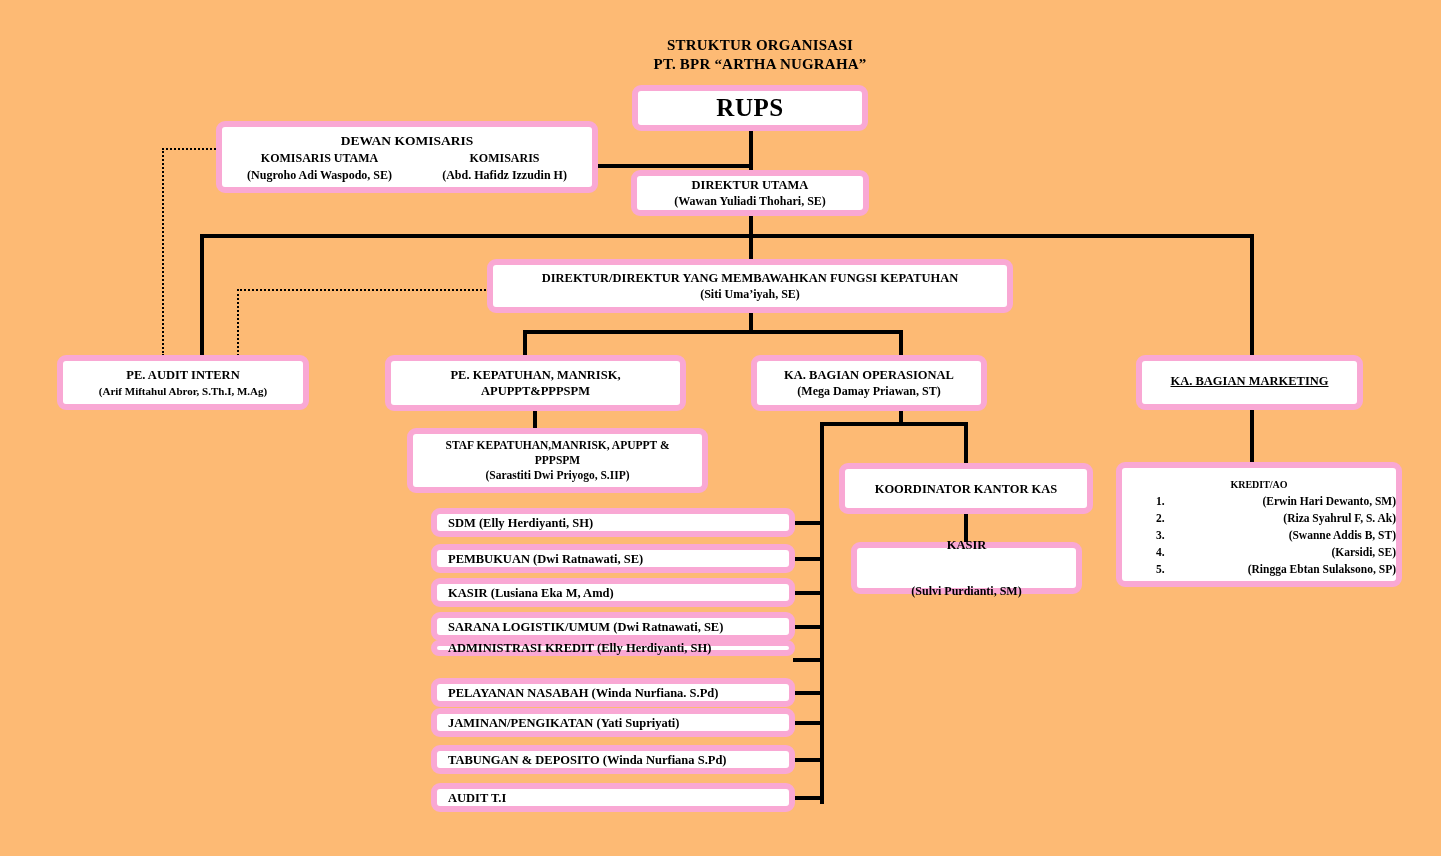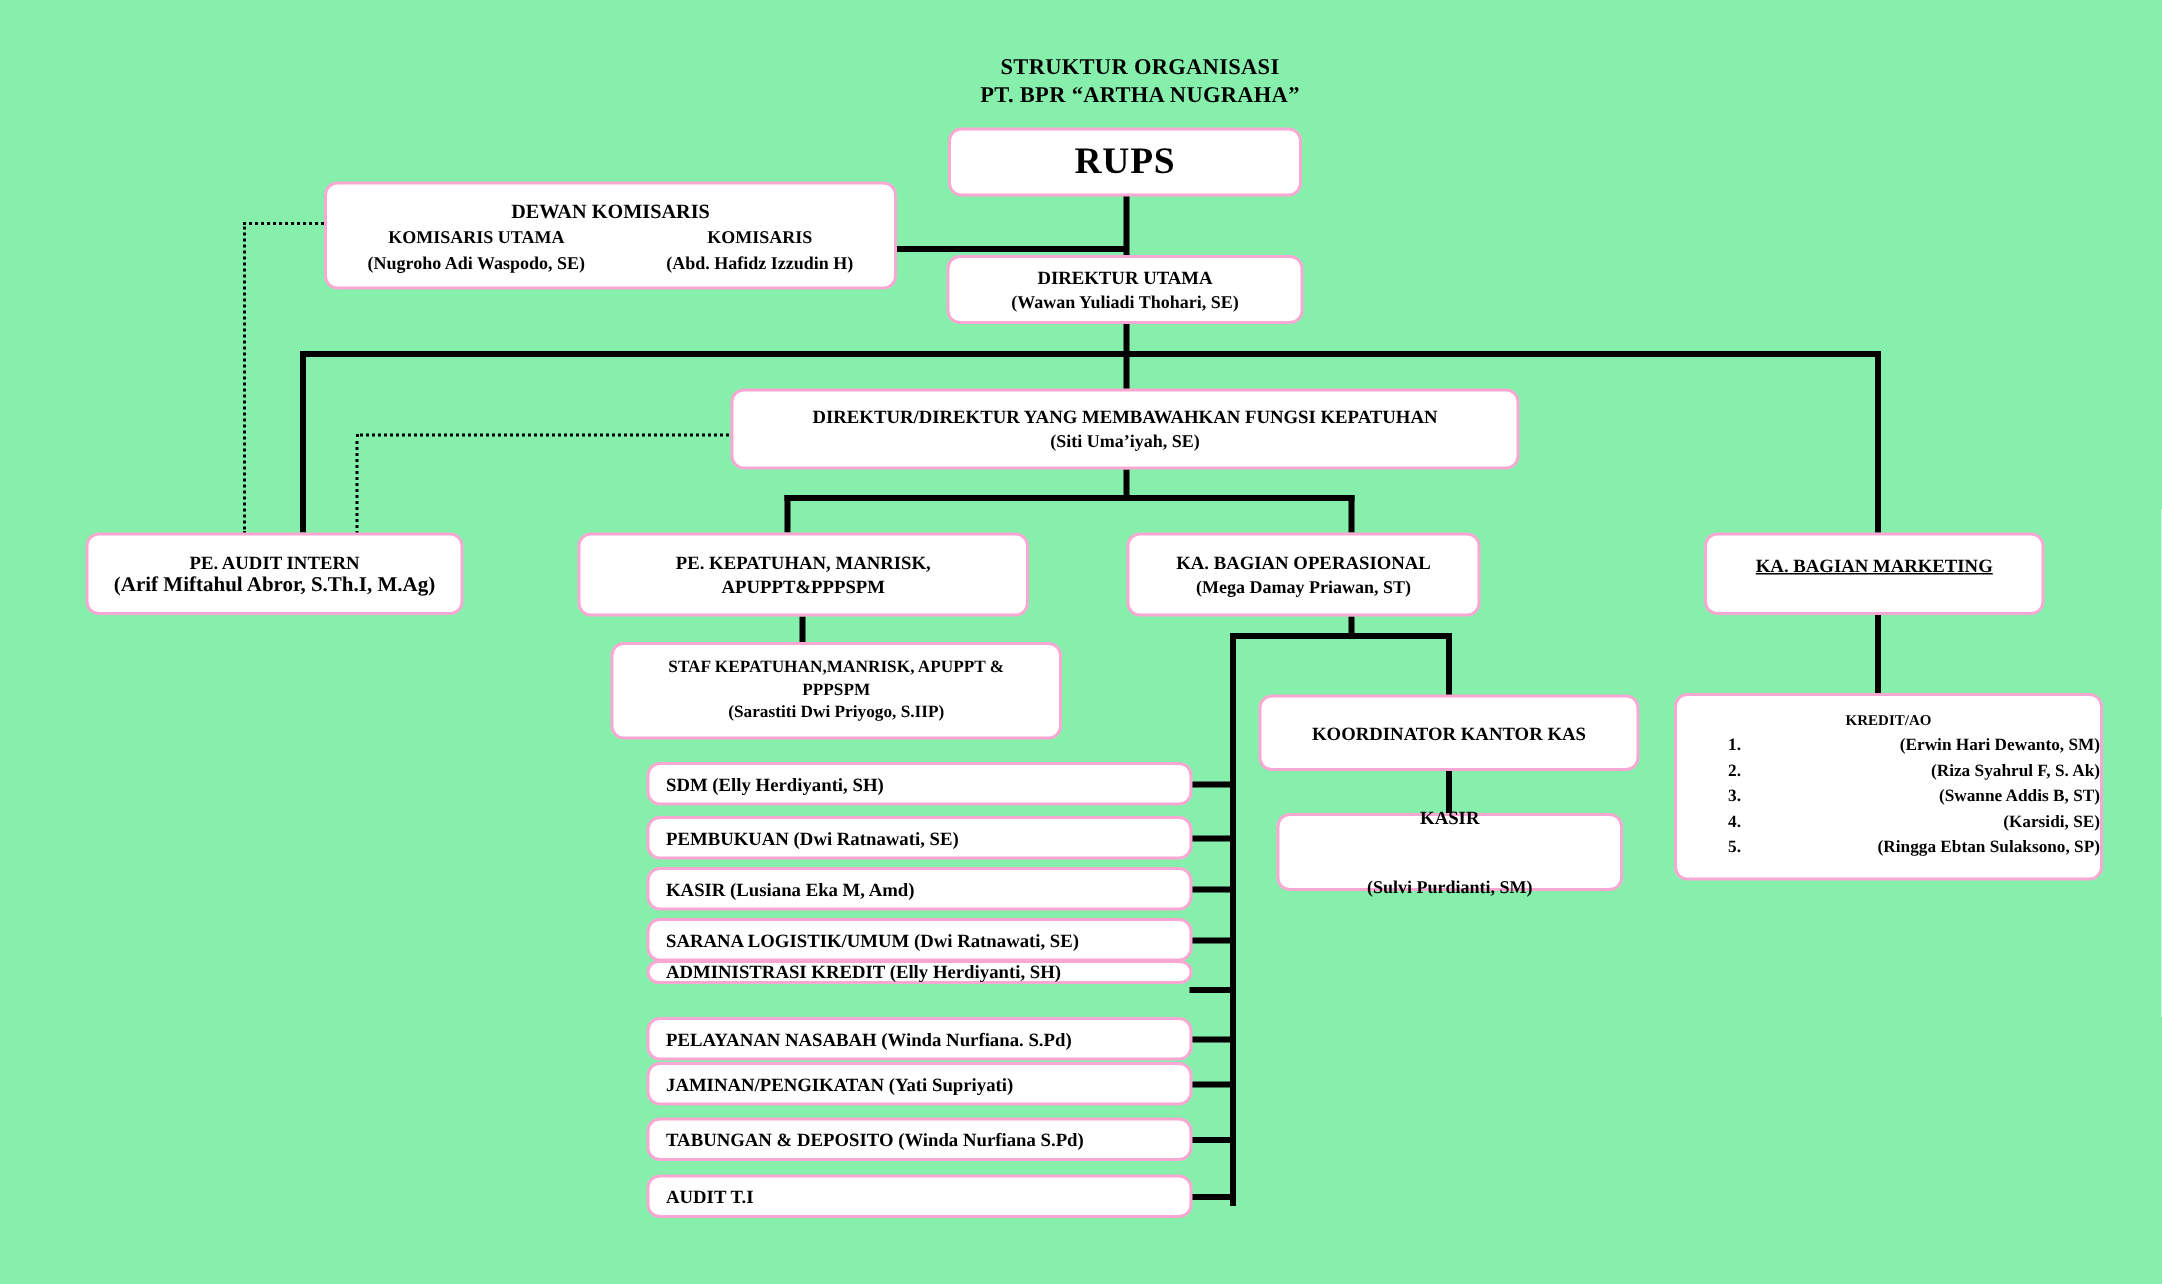--- a/index.html
+++ b/index.html
@@ -1,30 +1,30 @@
 <!DOCTYPE html>
 <html><head>
 <meta charset="utf-8">
 <title>Struktur Organisasi</title>
 <style>
   html,body{margin:0;padding:0;background:#ffffff;}
   body{font-family:"Liberation Serif", serif;color:#000;}
-  #chart{position:relative;width:1441px;height:856px;overflow:hidden;background:#86efac;}
+  #chart{position:relative;width:1441px;height:856px;overflow:hidden;background:#fdba74;}
 
   
   .title{
     position:absolute;text-align:center;font-weight:bold;
     font-family:"Liberation Serif", serif;
     font-size:15px;line-height:19px;letter-spacing:.2px;
   }
 
   
   .node{
     position:absolute;box-sizing:border-box;
-    border:2px solid #f9a8d4;border-radius:9px;background:#fff;
+    border:6px solid #f9a8d4;border-radius:9px;background:#fff;
     display:flex;flex-direction:column;align-items:center;justify-content:center;
     text-align:center;font-weight:bold;z-index:5;
     font-family:"Liberation Serif", serif;
   }
   .node .ln{display:block;width:100%;}
 
   
   .t-rups{font-size:25px;letter-spacing:.5px;}
   .t-md{font-size:12.5px;line-height:16px;}
   .t-sm{font-size:11.5px;line-height:15px;}
@@ -127,21 +127,21 @@
     <span class="ln" style="font-size:12px;">(Wawan Yuliadi Thohari, SE)</span>
   </div>
 
   <div class="node t-md" style="left:487px;top:259px;width:526px;height:54px;">
     <span class="ln">DIREKTUR/DIREKTUR YANG MEMBAWAHKAN FUNGSI KEPATUHAN</span>
     <span class="ln" style="font-size:12px;">(Siti Uma’iyah, SE)</span>
   </div>
 
   <div class="node t-md" style="left:57px;top:355px;width:252px;height:55px;">
     <span class="ln">PE. AUDIT INTERN</span>
-    <span class="ln" style="font-size:14px;">(Arif Miftahul Abror, S.Th.I, M.Ag)</span>
+    <span class="ln" style="font-size:11px;">(Arif Miftahul Abror, S.Th.I, M.Ag)</span>
   </div>
 
   <div class="node t-md" style="left:385px;top:355px;width:301px;height:56px;">
     <span class="ln">PE. KEPATUHAN, MANRISK,</span>
     <span class="ln">APUPPT&amp;PPPSPM</span>
   </div>
 
   <div class="node t-sm" style="left:407px;top:428px;width:301px;height:65px;">
     <span class="ln">STAF KEPATUHAN,MANRISK, APUPPT &amp;</span>
     <span class="ln">PPPSPM</span>

